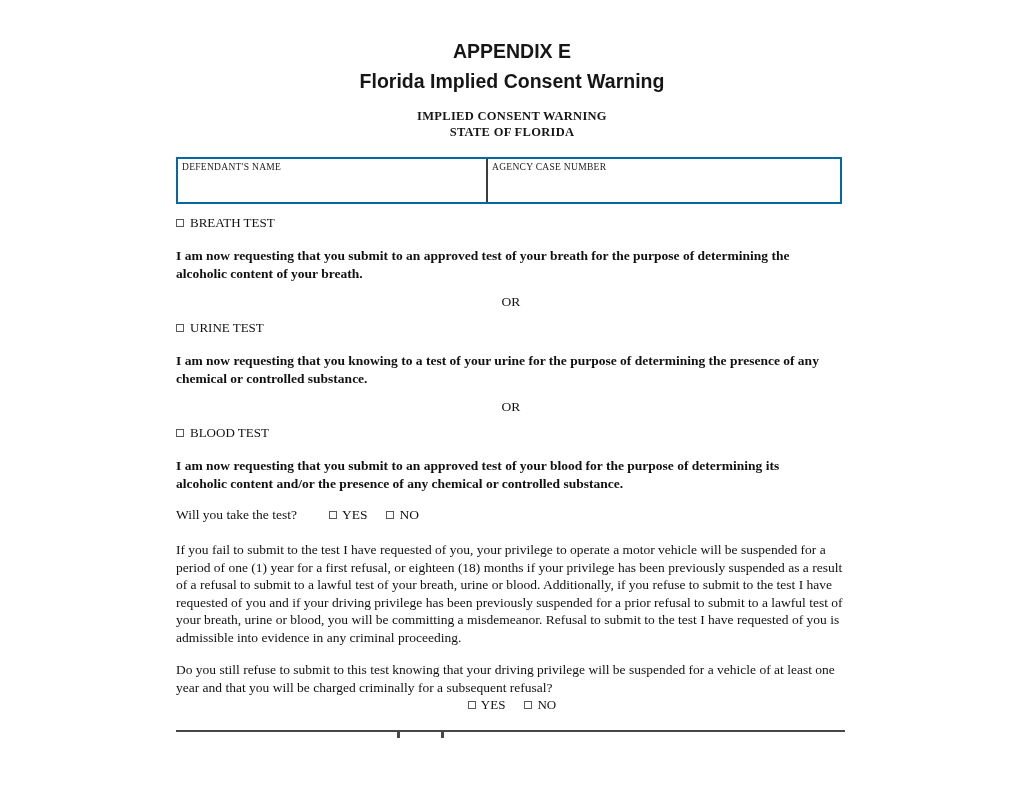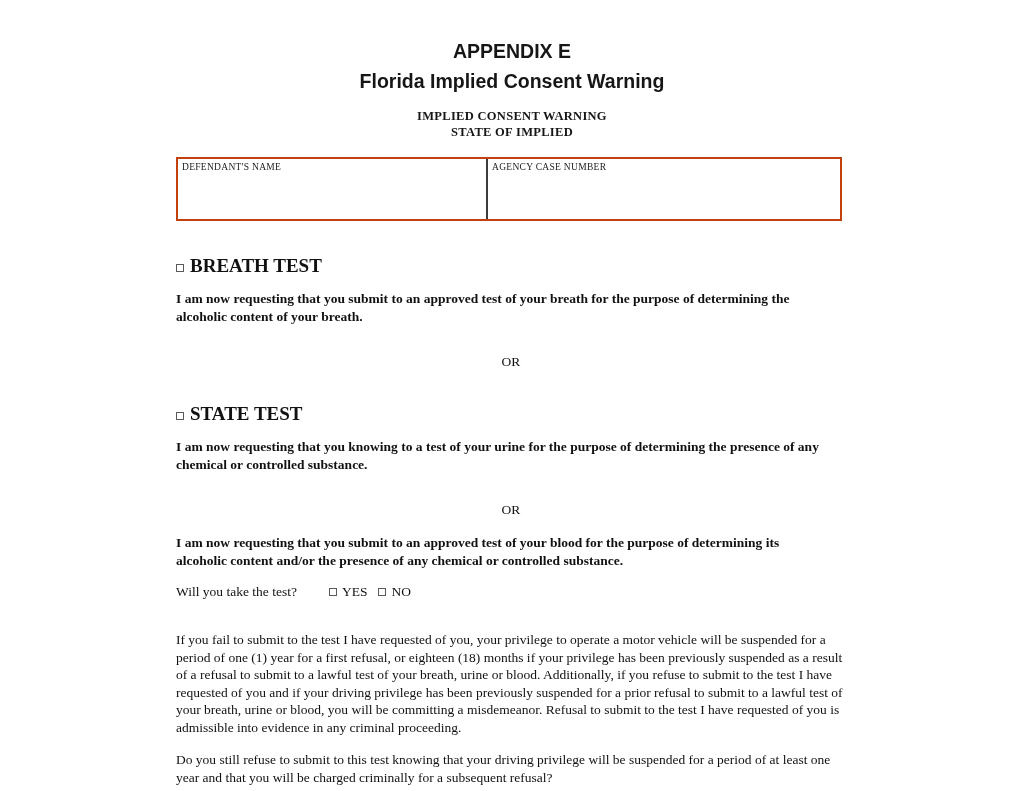--- a/index.html
+++ b/index.html
@@ -35,51 +35,51 @@
   }
 
   
   .content {
     position: absolute; left: 176px; top: 157px;
     width: 670px;
   }
 
   
   .header-table {
-    width: 666px; height: 64px;
-    border: 2px solid #c2410c;
+    width: 666px; height: 47px;
+    border: 2px solid #0369a1;
     display: flex;
   }
   .header-cell {
     height: 100%;
     padding: 2px 4px;
   }
   .header-cell.first {
     width: 310px;
     border-right: 2px solid #3c3c3c;
   }
   .header-cell.second { flex: 1; border-radius: 10px; }
   .cell-label {
     font-size: 9.5px; letter-spacing: 0.3px;
     color: #222; line-height: 12px;
   }
   .cell-value { min-height: 40px; }
 
   
   .section-title {
-    margin-top: 37px;
-    font-weight: bold; font-size: 19px; line-height: 15px;
+    margin-top: 11px;
+    font-weight: normal; font-size: 13px; line-height: 15px;
   }
   .statement {
     margin-top: 17px;
     max-width: 655px;
     font-weight: bold; font-size: 13.5px; line-height: 17.5px;
   }
   .or-sep {
-    margin-top: 29px;
+    margin-top: 12px;
     width: 670px; text-align: center;
     font-size: 13.5px; line-height: 15px;
   }
 
   
   .cb {
     display: inline-block;
     width: 8px; height: 8px;
     border: 1px solid #5a5a5a;
     background: #fff;
@@ -87,23 +87,23 @@
   }
   .cb-inline { margin-right: 5px; }
 
   
   .question-line {
     margin-top: 15px;
     font-size: 13.5px; line-height: 15px;
   }
   .yesno { display: inline-block; }
   .yesno-gap { margin-left: 32px; }
-  .no-group { margin-left: 11px; }
+  .no-group { margin-left: 19px; }
   .para {
-    margin-top: 32px;
+    margin-top: 19px;
     width: 672px;
     font-size: 13.5px; line-height: 17.5px;
     text-align: left;
   }
   .para.q2 { margin-top: 15px; }
   .yesno-line {
     font-size: 13px; line-height: 17.5px; text-align: center;
   }
 
   
@@ -126,21 +126,21 @@
 
 <div class="page">
 
   <div class="title-block">
     <div>APPENDIX E</div>
     <div>Florida Implied Consent Warning</div>
   </div>
 
   <div class="subtitle-block">
     <div>IMPLIED CONSENT WARNING</div>
-    <div>STATE OF IMPLIED</div>
+    <div>STATE OF FLORIDA</div>
   </div>
 
   <div class="content">
 
     <div class="header-table">
       <div class="header-cell first">
         <div class="cell-label">DEFENDANT'S NAME</div>
         <div class="cell-value"></div>
       </div>
       <div class="header-cell second">
@@ -150,36 +150,39 @@
     </div>
 
     <div class="section-title">
       <span class="cb"></span><span>BREATH TEST</span>
     </div>
     <div class="statement">I am now requesting that you submit to an approved test of your breath for the purpose of determining the alcoholic content of your breath.</div>
 
     <div class="or-sep">OR</div>
 
     <div class="section-title">
-      <span class="cb"></span><span>STATE TEST</span>
+      <span class="cb"></span><span>URINE TEST</span>
     </div>
     <div class="statement">I am now requesting that you knowing to a test of your urine for the purpose of determining the presence of any chemical or controlled substance.</div>
 
     <div class="or-sep">OR</div>
 
+    <div class="section-title">
+      <span class="cb"></span><span>BLOOD TEST</span>
+    </div>
     <div class="statement">I am now requesting that you submit to an approved test of your blood for the purpose of determining its alcoholic content and/or the presence of any chemical or controlled substance.</div>
 
     <div class="question-line">
       <span>Will you take the test?</span><span class="yesno yesno-gap"><span class="cb cb-inline"></span><span>YES</span></span><span class="yesno no-group"><span class="cb cb-inline"></span><span>NO</span></span>
     </div>
 
     <div class="para">If you fail to submit to the test I have requested of you, your privilege to operate a motor vehicle will be suspended for a period of one (1) year for a first refusal, or eighteen (18) months if your privilege has been previously suspended as a result of a refusal to submit to a lawful test of your breath, urine or blood. Additionally, if you refuse to submit to the test I have requested of you and if your driving privilege has been previously suspended for a prior refusal to submit to a lawful test of your breath, urine or blood, you will be committing a misdemeanor. Refusal to submit to the test I have requested of you is admissible into evidence in any criminal proceeding.</div>
 
     <div class="para q2">
-      <span>Do you still refuse to submit to this test knowing that your driving privilege will be suspended for a period of at least one year and that you will be charged criminally for a subsequent refusal?</span>
+      <span>Do you still refuse to submit to this test knowing that your driving privilege will be suspended for a vehicle of at least one year and that you will be charged criminally for a subsequent refusal?</span>
       <div class="yesno-line">
         <span class="yesno"><span class="cb cb-inline"></span><span>YES</span></span><span class="yesno no-group"><span class="cb cb-inline"></span><span>NO</span></span>
       </div>
     </div>
 
     <div class="bottom-table">
       <span class="tick t1"></span>
       <span class="tick t2"></span>
     </div>
 

